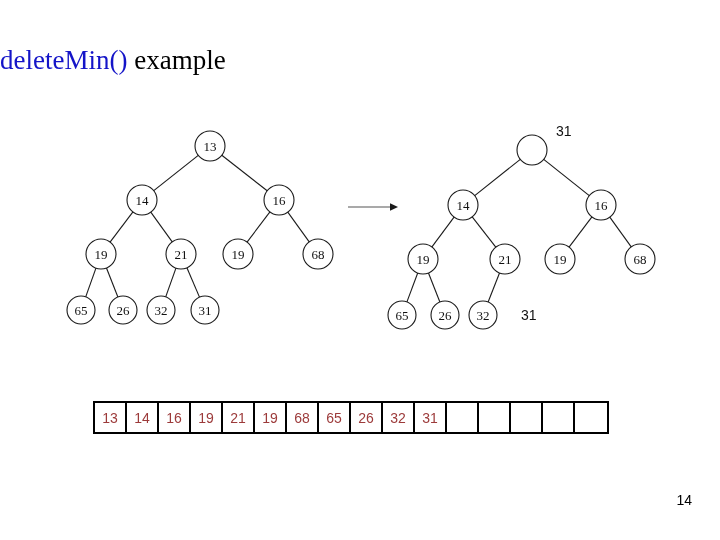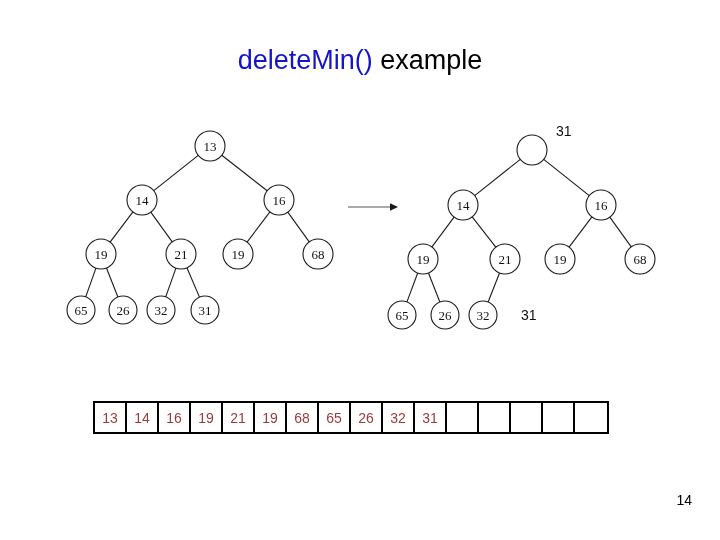--- a/index.html
+++ b/index.html
@@ -15,25 +15,26 @@
     overflow: hidden;
     font-family: "Liberation Sans", sans-serif;
   }
 
   
   #title {
     position: absolute;
     left: 0;
     top: 44px;
     width: 720px;
-    text-align: center;
+    text-align: left;
     font-size: 27px;
     line-height: 32px;
     color: #000000;
     white-space: nowrap;
+    font-family: Liberation Serif, serif;
   }
   #title .kw {
     color: #1414c8;
   }
 
   
   #figure {
     position: absolute;
     left: 0;
     top: 0;

